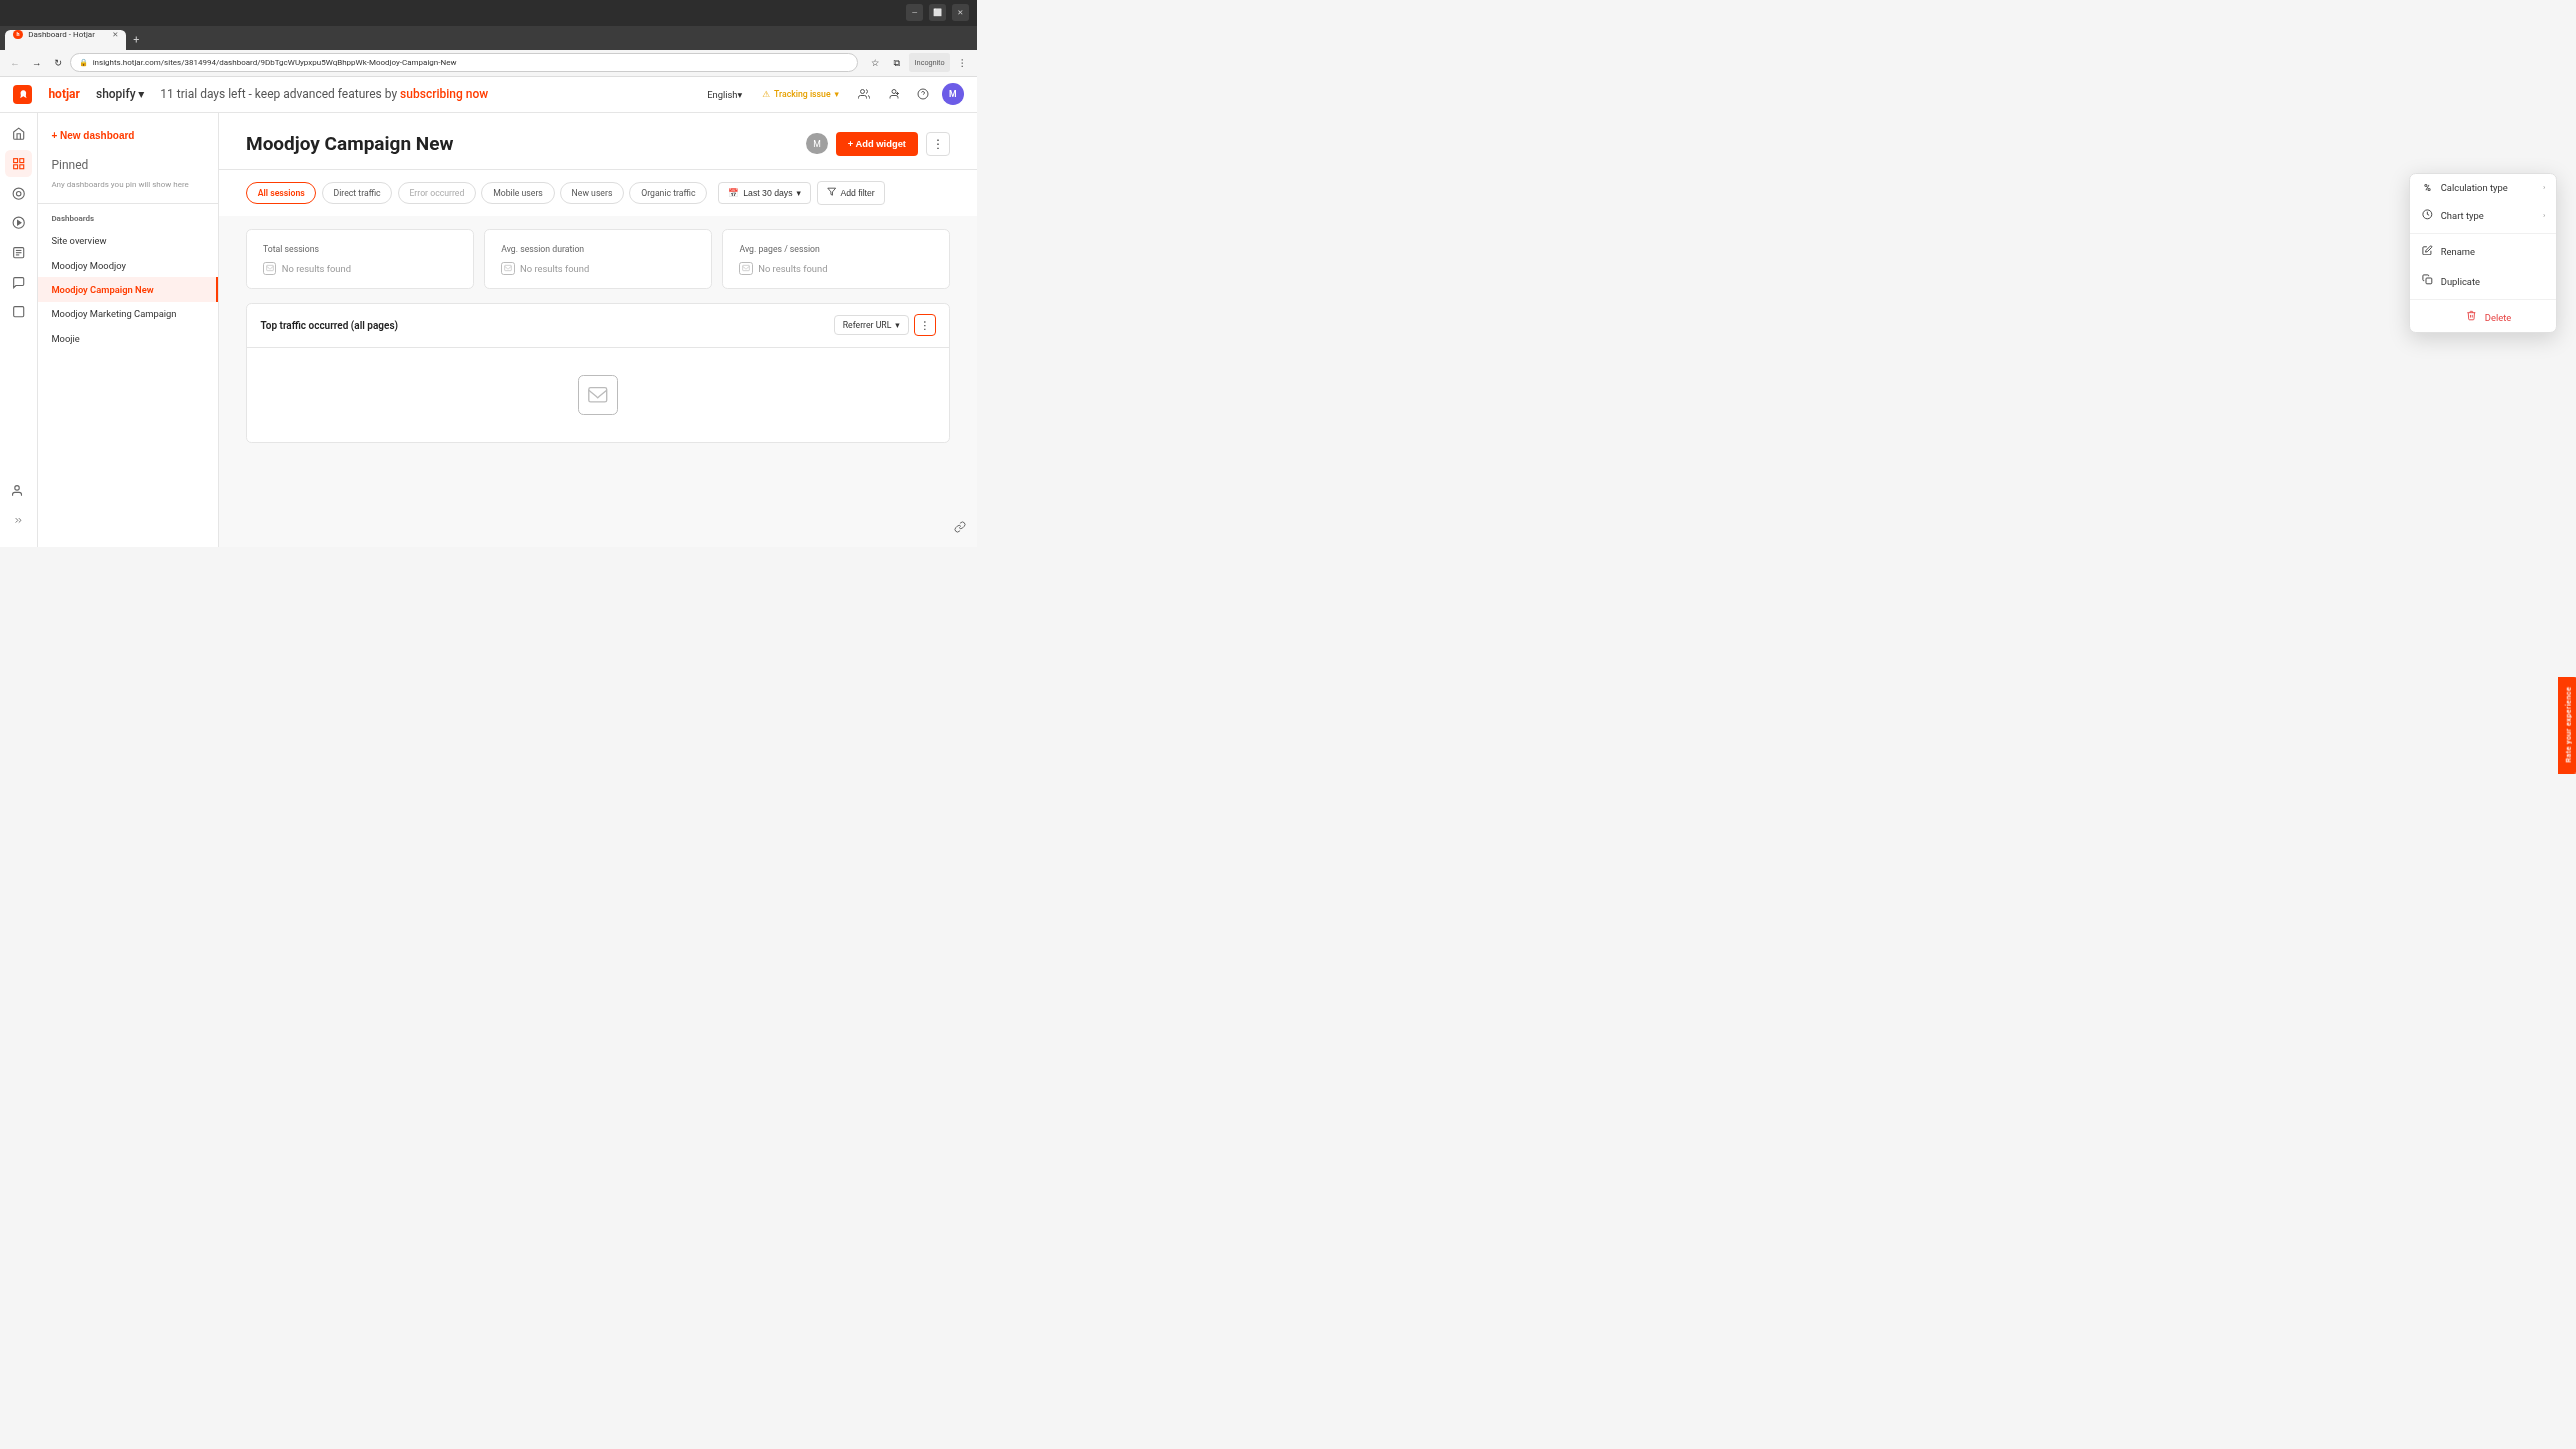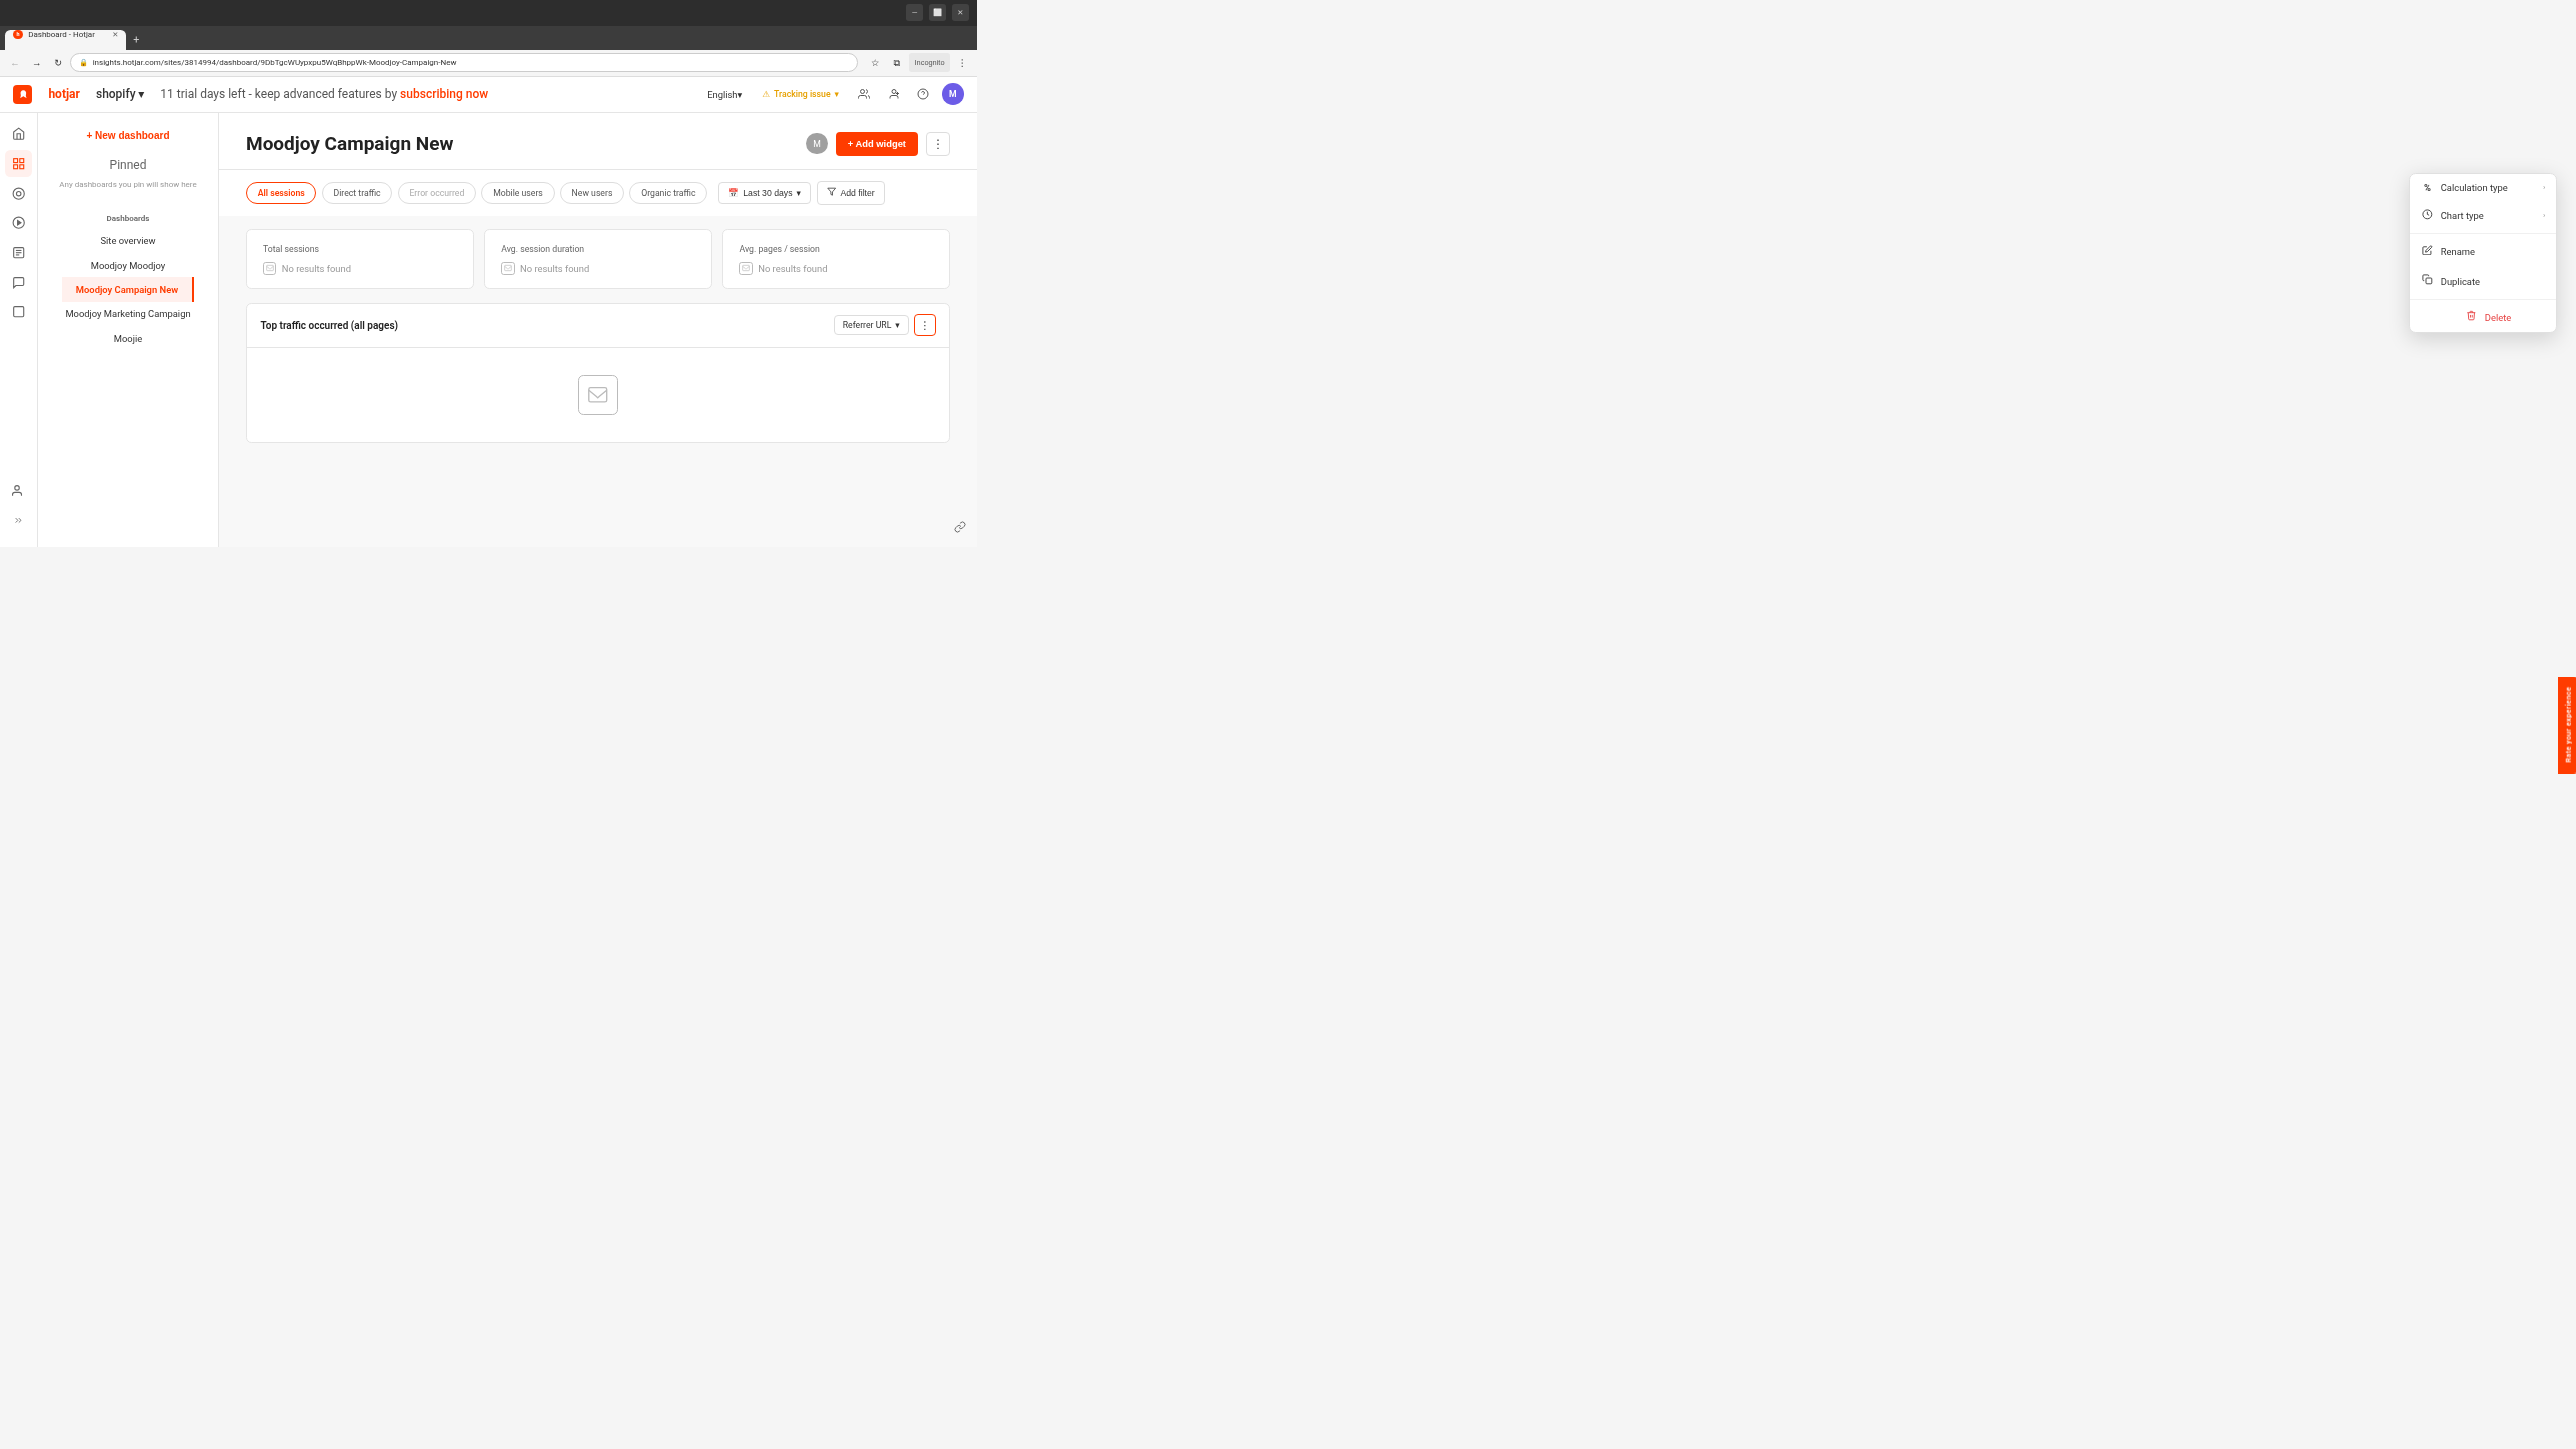--- a/index.html
+++ b/index.html
@@ -288,21 +288,20 @@
     }
 
     
     .sidebar-panel {
       width: 181px;
       background: white;
       border-right: 0.7px solid #e5e5e5;
       display: flex;
       flex-direction: column;
       padding: 10.7px 0;
-      align-items: center;
     }
     .new-dashboard-btn {
       display: flex;
       align-items: center;
       gap: 5.4px;
       padding: 6.7px 13.4px;
       cursor: pointer;
       color: #ff3c00;
       font-size: 10px;
       font-weight: 600;

